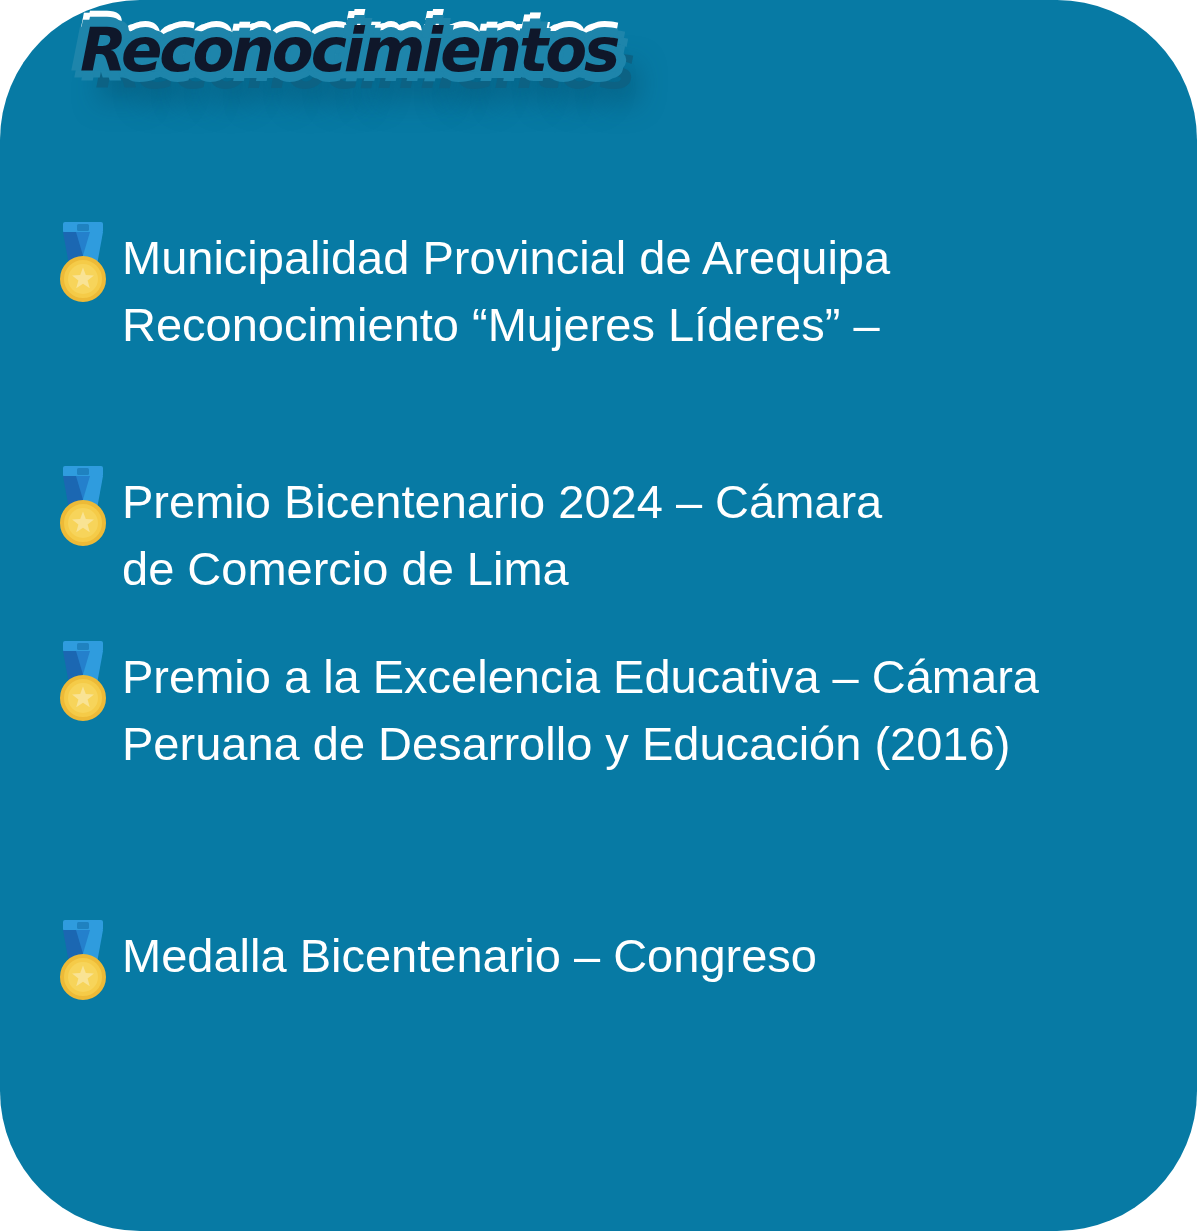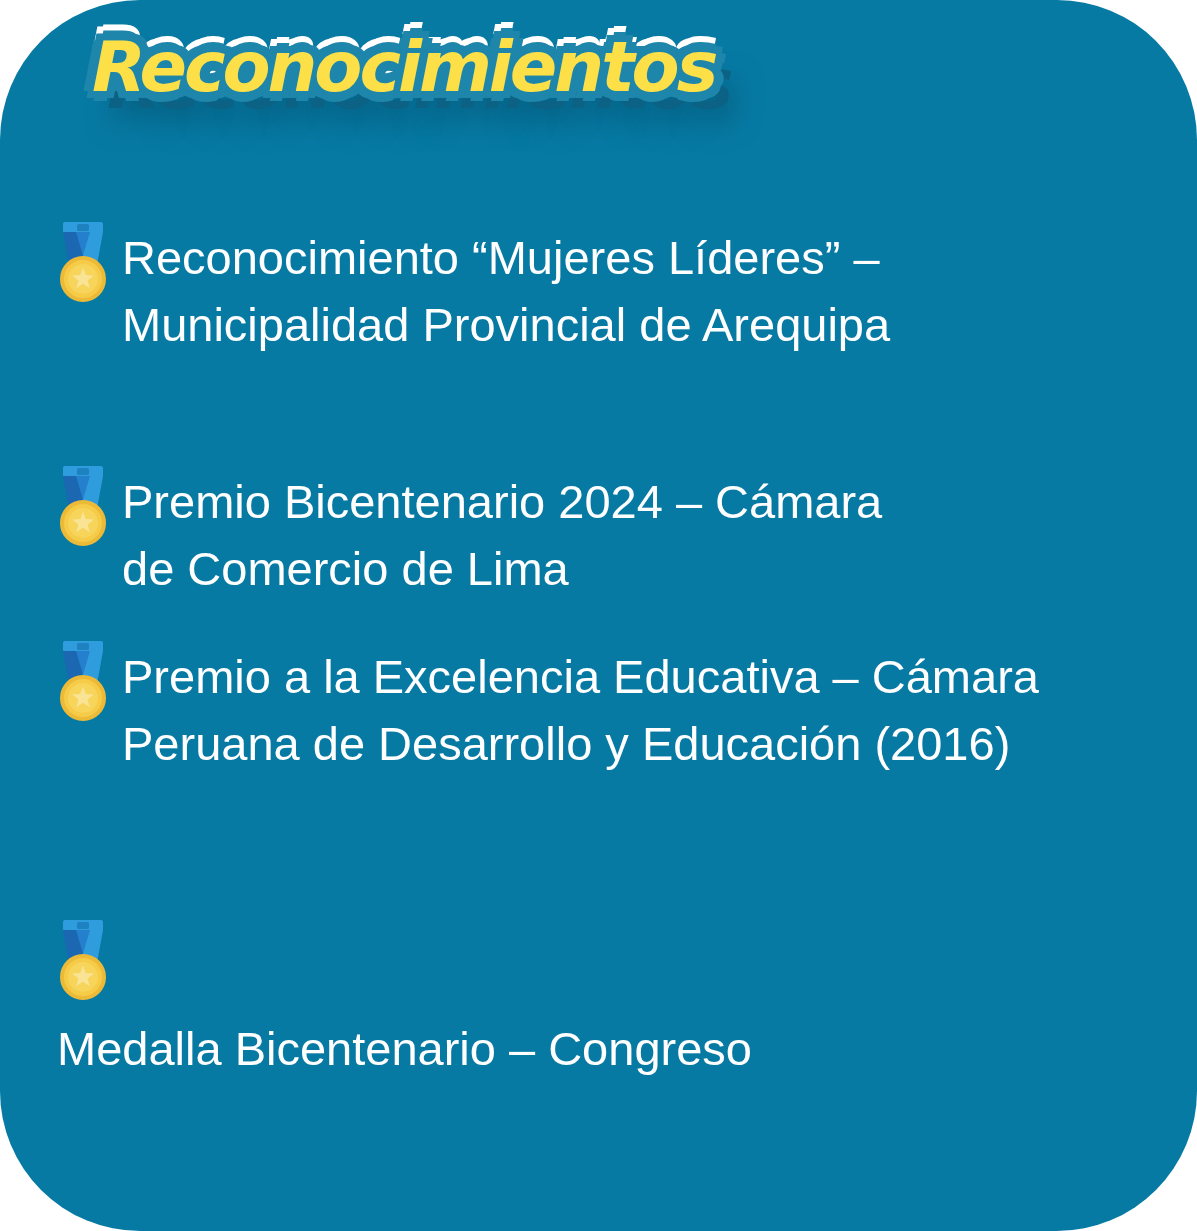--- a/index.html
+++ b/index.html
@@ -15,27 +15,27 @@
     width: 1197px;
     height: 1231px;
     background: #077AA4;
     border-radius: 140px;
     overflow: hidden;
   }
   .title {
     position: absolute;
     left: 80px;
     top: 14px;
-    margin: 12px;
+    margin: 0;
     font-family: "DejaVu Sans", sans-serif;
     font-style: italic;
     font-weight: bold;
-    font-size: 70px;
+    font-size: 61px;
     letter-spacing: -3px;
-    color: #fde047;
+    color: #0f172a;
     white-space: nowrap;
     text-shadow:
       
       -10px 0 0 #1E85AB, 10px 0 0 #1E85AB,
       0 -10px 0 #1E85AB, 0 10px 0 #1E85AB,
       -7px -7px 0 #1E85AB, 7px -7px 0 #1E85AB,
       -7px 7px 0 #1E85AB, 7px 7px 0 #1E85AB,
       
       0 -16px 0 #FFFFFF,
       -6px -14px 0 #FFFFFF,
@@ -47,21 +47,21 @@
   .award {
     position: absolute;
     left: 57px;
     display: flex;
     align-items: flex-start;
     gap: 13px;
   }
   .award-1 { top: 222px; }
   .award-2 { top: 466px; }
   .award-3 { top: 641px; }
-  .award-4 { top: 920px; flex-direction: column; }
+  .award-4 { top: 920px; }
   .medal {
     width: 52px;
     height: 80px;
     flex: 0 0 auto;
   }
   .award-text {
     margin-top: 2px;
     color: #FFFFFF;
     font-size: 47px;
     line-height: 67px;
@@ -82,22 +82,22 @@
       <rect x="20" y="2" width="12" height="7" rx="1.5" fill="#1F82C0"></rect>
       <polygon points="17,10 35,10 26,36" fill="#2480CC"></polygon>
       <polygon points="6,10 19,10 30,47 14,54" fill="#1B67B2"></polygon>
       <polygon points="33,10 46,10 38,54 22,47" fill="#2F9CDE"></polygon>
       <circle cx="26" cy="57" r="21" stroke-width="4" fill="#F5CB48"></circle>
       <circle cx="26" cy="57" r="21" fill="none" stroke-width="4" stroke="#EDBA37"></circle>
       <circle cx="26" cy="57" r="15" fill="#F7D45A"></circle>
       <polygon points="26,45.5 28.8,53.1 36.9,53.4 30.6,58.5 32.8,66.3 26,61.8 19.2,66.3 21.4,58.5 15.1,53.4 23.2,53.1" fill="#F9E394"></polygon>
     </svg>
     <div class="award-text">
+      <div class="award-line">Municipalidad Provincial de Arequipa</div>
       <div class="award-line">Reconocimiento “Mujeres Líderes” –</div>
-      <div class="award-line">Municipalidad Provincial de Arequipa</div>
     </div>
   </div>
 
   <div class="award award-2">
     <svg class="medal" viewBox="0 0 52 80" aria-hidden="true">
       <rect x="6" y="0" width="40" height="11" rx="2" fill="#2F9CDE"></rect>
       <rect x="20" y="2" width="12" height="7" rx="1.5" fill="#1F82C0"></rect>
       <polygon points="17,10 35,10 26,36" fill="#2480CC"></polygon>
       <polygon points="6,10 19,10 30,47 14,54" fill="#1B67B2"></polygon>
       <polygon points="33,10 46,10 38,54 22,47" fill="#2F9CDE"></polygon>

